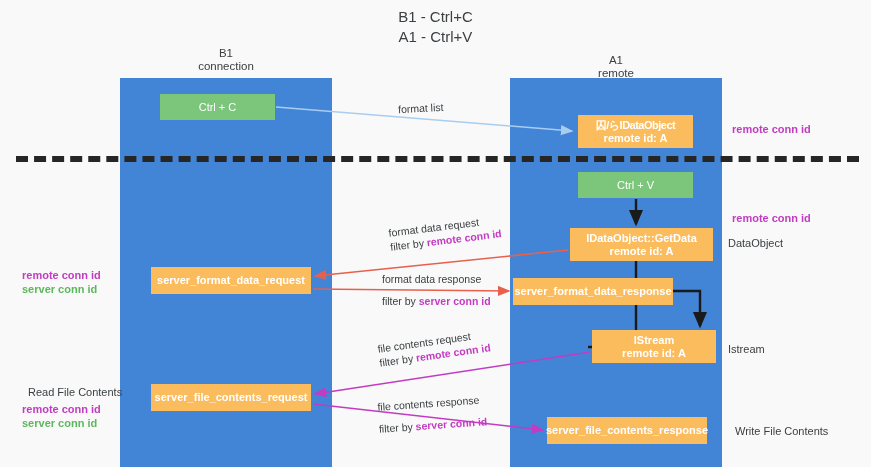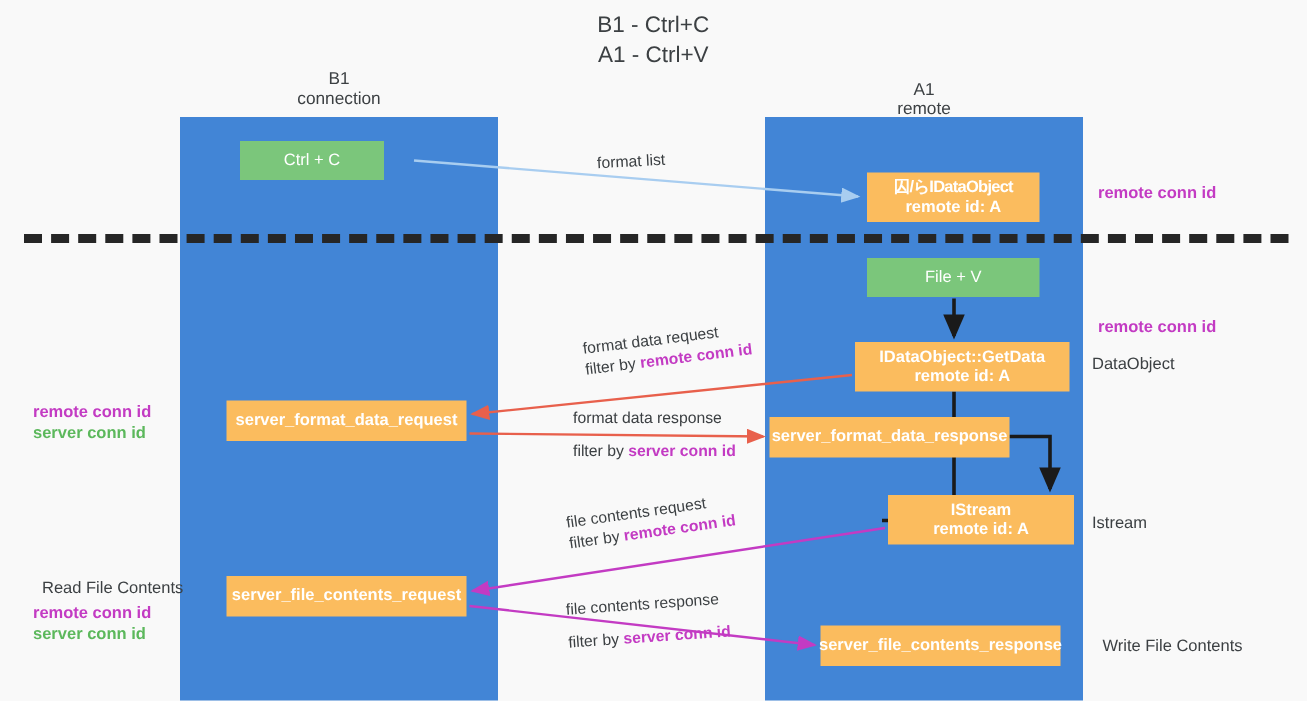--- a/index.html
+++ b/index.html
@@ -36,21 +36,21 @@
   .node{
     position:absolute;display:flex;flex-direction:column;
     align-items:center;justify-content:center;
     font-size:11px;line-height:13px;color:#ffffff;
     text-align:center;box-sizing:border-box;padding:2px 4px;
   }
   .node.orange{background:#fbb košik;font-weight:bold;}
   .orange{background:#fbbc5e;}
   .green{background:#7bc67b;}
 
-  #n-ctrlc{left:160px;top:94px;width:96px;height:26px;}
+  #n-ctrlc{left:160px;top:94px;width:115px;height:26px;}
   #n-dataobject{left:578px;top:115px;width:115px;height:33px;}
   #n-ctrlv{left:578px;top:172px;width:115px;height:26px;}
   #n-getdata{left:570px;top:228px;width:143px;height:33px;}
   #n-sfdreq{left:151px;top:267px;width:160px;height:27px;}
   #n-sfdresp{left:513px;top:278px;width:160px;height:27px;}
   #n-istream{left:592px;top:330px;width:124px;height:33px;}
   #n-sfcreq{left:151px;top:384px;width:160px;height:27px;}
   #n-sfcresp{left:547px;top:417px;width:160px;height:27px;}
 
   .glitch{letter-spacing:-0.5px;}
@@ -149,21 +149,21 @@
   <div class="node green" id="n-ctrlc">
     <span>Ctrl + C</span>
   </div>
 
   <div class="node orange" id="n-dataobject">
     <span class="glitch">囚/らIDataObject</span>
     <span>remote id: A</span>
   </div>
 
   <div class="node green" id="n-ctrlv">
-    <span>File + V</span>
+    <span>Ctrl + V</span>
   </div>
 
   <div class="node orange" id="n-getdata">
     <span>IDataObject::GetData</span>
     <span>remote id: A</span>
   </div>
 
   <div class="node orange" id="n-sfdreq">
     <span>server_format_data_request</span>
   </div>

